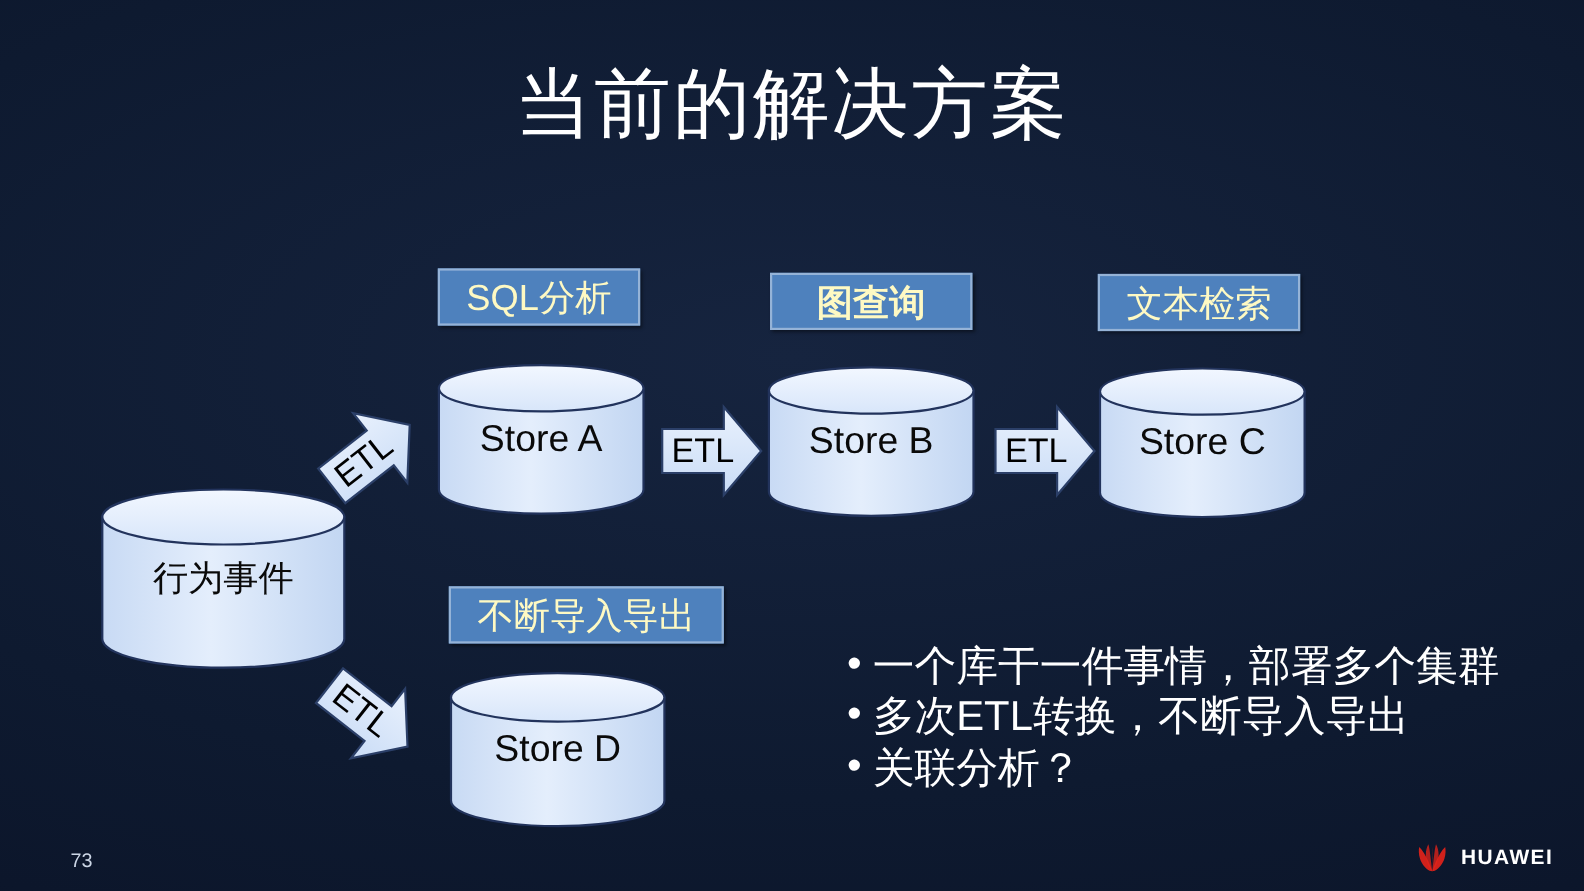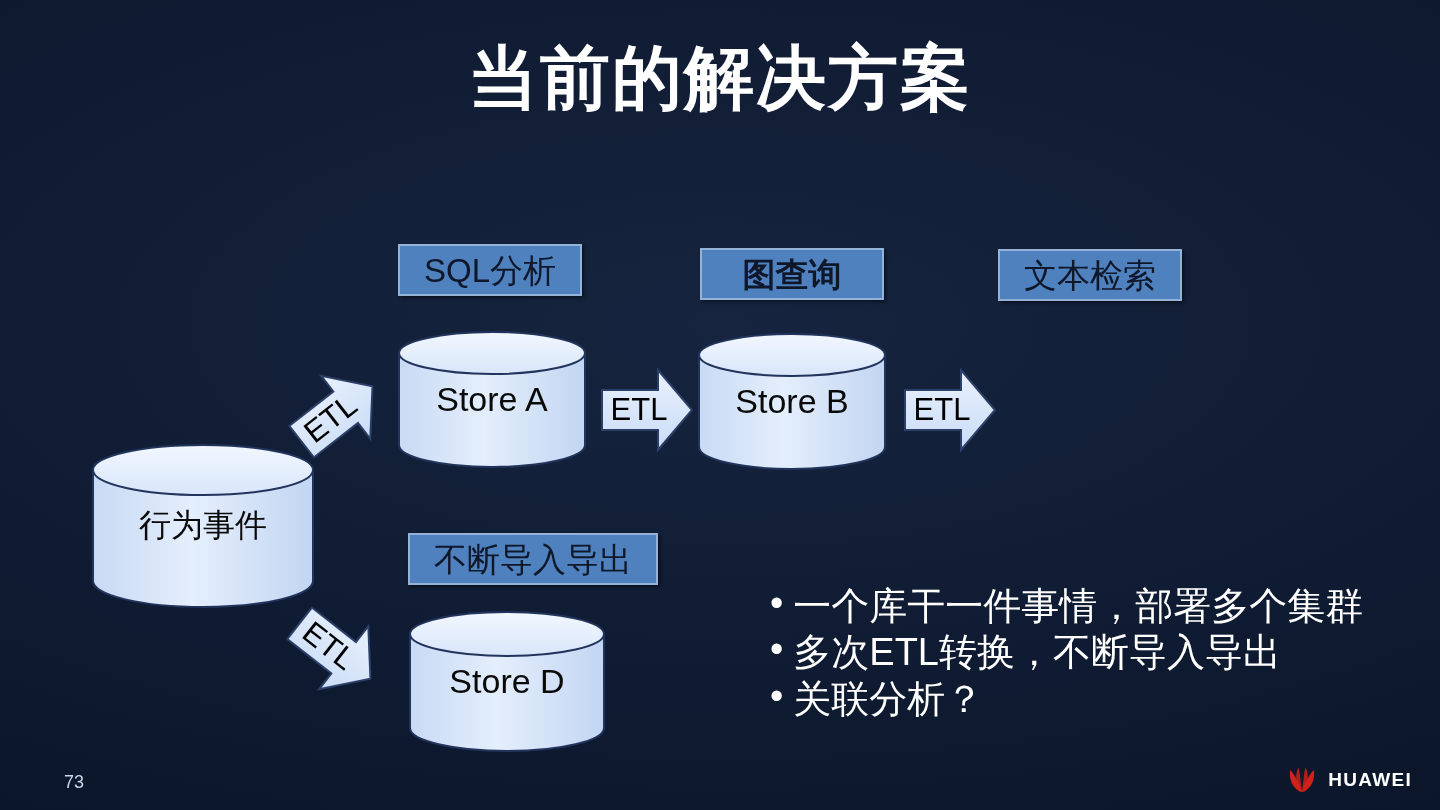--- a/index.html
+++ b/index.html
@@ -17,38 +17,38 @@
     overflow: hidden;
     background: #101c33;
     background-image:
       radial-gradient(ellipse 120% 90% at 50% 40%, #16243f 0%, #0e1a30 55%, #0a1226 100%);
   }
 
   
   .title {
     position: absolute;
     left: 0;
-    top: 42px;
+    top: 58px;
     width: 1440px;
     text-align: center;
     color: #ffffff;
     font-size: 70px;
-    font-weight: bold;
+    font-weight: normal;
     letter-spacing: 2px;
     line-height: 1.05;
     white-space: nowrap;
   }
 
   
   .chip {
     position: absolute;
     box-sizing: border-box;
     background: #4e81bd;
     border: 2px solid #95b3d7;
-    color: #0f172a;
+    color: #fef9c3;
     font-size: 33px;
     line-height: 1;
     display: flex;
     align-items: center;
     justify-content: center;
     white-space: nowrap;
     box-shadow: 2px 2px 3px rgba(0,0,0,0.45);
   }
 
   
@@ -215,20 +215,38 @@
           <stop offset="0%" stop-color="#f2f7ff"></stop>
           <stop offset="100%" stop-color="#d8e6fa"></stop>
         </linearGradient>
       </defs>
       <path d="M3,23 L3,115 A93,22 0 0 0 189,115 L189,23 Z" fill="url(#cylBodyG3)" stroke="#22335c" stroke-width="2"></path>
       <ellipse cx="96" cy="23" rx="93" ry="21" fill="url(#cylTopG3)" stroke="#22335c" stroke-width="2"></ellipse>
     </svg>
     <div class="cyl-label">Store B</div>
   </div>
 
+  <div class="cyl" style="left:997px; top:333px; width:192px; height:138px;">
+    <svg width="192" height="138" viewBox="0 0 192 138">
+      <defs>
+        <linearGradient id="cylBodyG4" x1="0" y1="0" x2="1" y2="0">
+          <stop offset="0%" stop-color="#c8daf4"></stop>
+          <stop offset="45%" stop-color="#e4eefc"></stop>
+          <stop offset="100%" stop-color="#c2d6f2"></stop>
+        </linearGradient>
+        <linearGradient id="cylTopG4" x1="0" y1="0" x2="0" y2="1">
+          <stop offset="0%" stop-color="#f2f7ff"></stop>
+          <stop offset="100%" stop-color="#d8e6fa"></stop>
+        </linearGradient>
+      </defs>
+      <path d="M3,23 L3,115 A93,22 0 0 0 189,115 L189,23 Z" fill="url(#cylBodyG4)" stroke="#22335c" stroke-width="2"></path>
+      <ellipse cx="96" cy="23" rx="93" ry="21" fill="url(#cylTopG4)" stroke="#22335c" stroke-width="2"></ellipse>
+    </svg>
+    <div class="cyl-label">Store C</div>
+  </div>
 
   <div class="cyl" style="left:407px; top:610px; width:200px; height:142px;">
     <svg width="200" height="142" viewBox="0 0 200 142">
       <defs>
         <linearGradient id="cylBodyG5" x1="0" y1="0" x2="1" y2="0">
           <stop offset="0%" stop-color="#c8daf4"></stop>
           <stop offset="45%" stop-color="#e4eefc"></stop>
           <stop offset="100%" stop-color="#c2d6f2"></stop>
         </linearGradient>
         <linearGradient id="cylTopG5" x1="0" y1="0" x2="0" y2="1">

